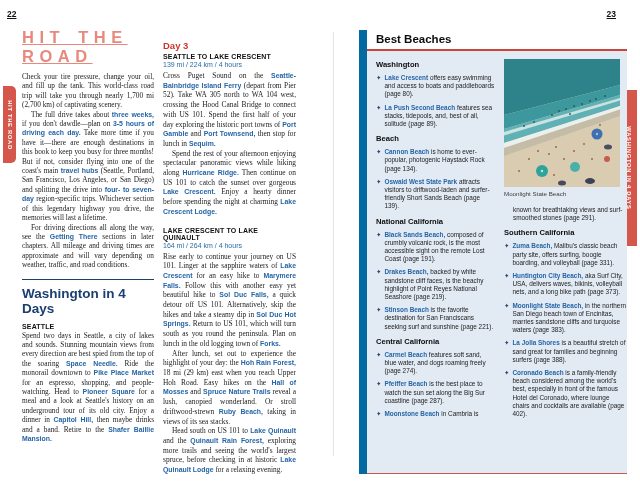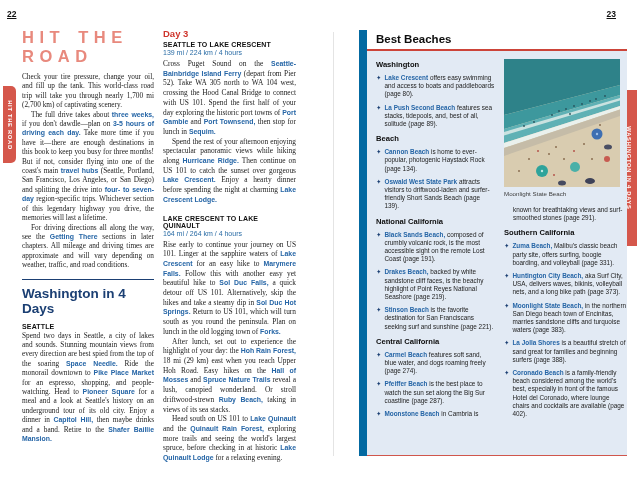--- a/index.html
+++ b/index.html
@@ -15,37 +15,37 @@
   .tab-left{left:3px;top:86px;width:13px;height:77px;border-radius:0 5px 5px 0;}
   .tab-right{left:621px;top:90px;width:16px;height:156px;border-radius:5px 0 0 5px;}
   .tab-text{position:absolute;top:50%;left:50%;transform:translate(-50%,-50%) rotate(90deg);
             white-space:nowrap;font:bold 5.8px "Liberation Sans",sans-serif;color:#fff;letter-spacing:.7px;}
 
   
   .col{position:absolute;top:28px;}
   .col1{left:22px;width:132px;}
   .col2{left:163px;width:133px;}
   .big-title{margin:0 0 6px 0;font:bold 16.5px/19px "Liberation Sans",sans-serif;
-             color:#E8897D;letter-spacing:5.5px;word-spacing:3px;}
+             color:#E8897D;letter-spacing:5.5px;word-spacing:3px;text-decoration:underline;}
   .bp{margin:0;font:7.3px/9.4px "Liberation Serif",serif;color:#1b1b1b;text-align:justify;}
   .col2 .bp{font-size:7.4px;line-height:9.7px;}
   .bp.ind{text-indent:9px;}
   .hl{font-family:"Liberation Sans",sans-serif;font-weight:bold;color:#2565A6;font-size:6.9px;}
   .rule-navy{border-top:1.7px solid #1B3F73;margin:9px 0 6px 0;height:0;}
   .section-head{margin:0 0 7px 0;font:bold 13.5px "Liberation Sans",sans-serif;color:#1B3F73;}
-  .day-head{margin:0 0 2px 0;font:bold 9.5px "Liberation Sans",sans-serif;color:#CE352C;}
+  .day-head{margin:12px 0 2px 0;font:bold 9.5px "Liberation Sans",sans-serif;color:#CE352C;}
   .route-head{margin:0 0 1px 0;font:bold 7px "Liberation Sans",sans-serif;color:#101010;letter-spacing:.15px;}
   .distance{margin:0 0 3px 0;font:7px "Liberation Sans",sans-serif;color:#2A6CA5;}
   .day-block{margin-top:10px;}
 
   
   .bb-box{position:absolute;left:359px;top:30px;width:268px;border-left:8px solid #0369a1;box-sizing:border-box;}
   .bb-header{background:#fff;padding:3px 0 4px 9px;border-bottom:2px solid #CC4439;}
   .bb-header h2{margin:0;font:bold 11.5px "Liberation Sans",sans-serif;color:#0d0d0d;}
-  .bb-content{background:#E2EAF4;display:flex;gap:9px;padding:8px 7px 10px 9px;
+  .bb-content{background:#E2EAF4;display:flex;gap:9px;padding:8px 7px 28px 9px;
               border-bottom:1px solid #D0564C;min-height:386px;box-sizing:content-box;}
   .bb-left{width:119px;flex:none;}
   .bb-right{width:124px;flex:none;}
   .region-head{font:bold 7.6px "Liberation Sans",sans-serif;color:#0d0d0d;margin:6px 0 5px 0;}
   .bb-col > .region-head:first-child{margin-top:1px;}
   .bullet-item{display:flex;margin:0 0 5px 0;}
   .diamond{flex:none;color:#1B3F73;font-size:6.5px;line-height:8.2px;margin-right:3px;}
   .bi-body{font:6.4px/8.2px "Liberation Sans",sans-serif;color:#222;}
   .beach-name{font-weight:bold;color:#2565A6;}
   .photo{width:116px;height:128px;}

